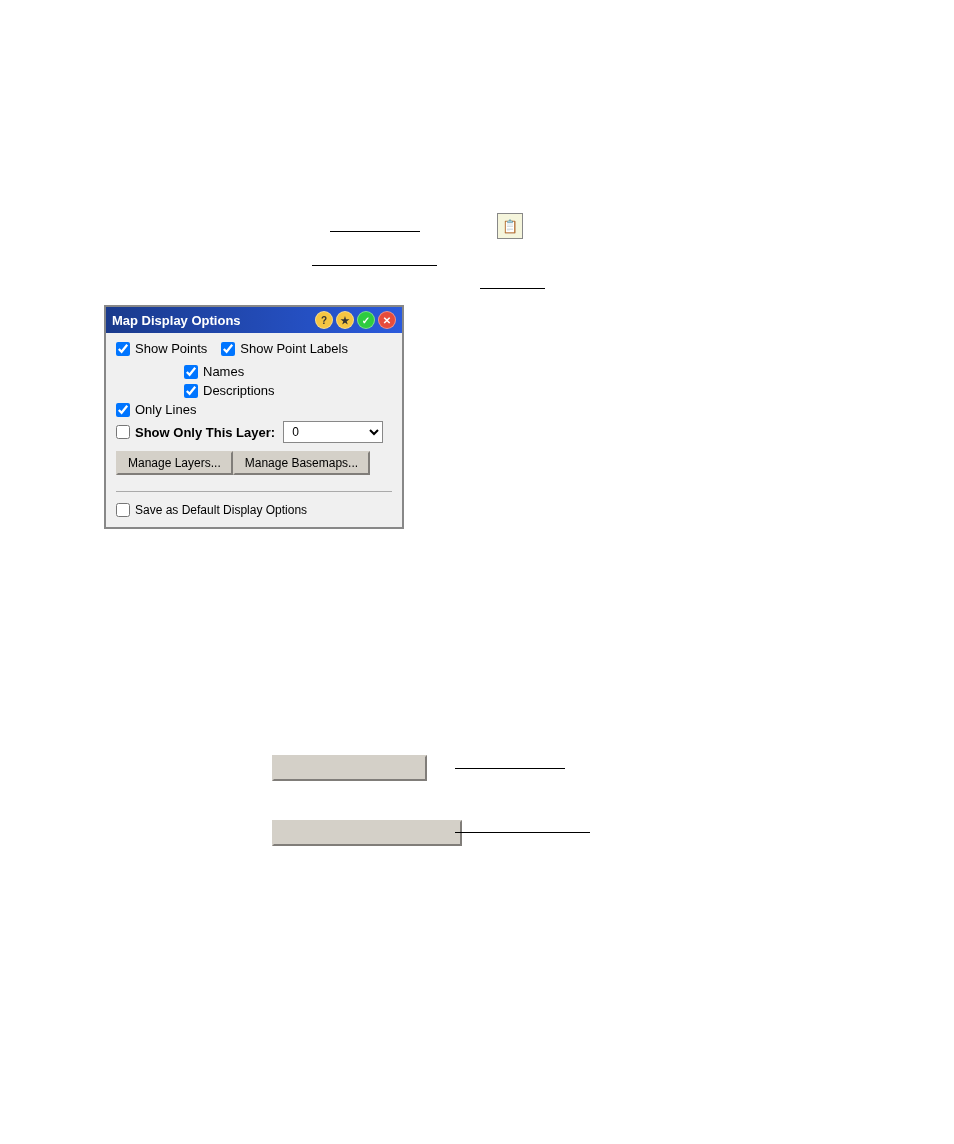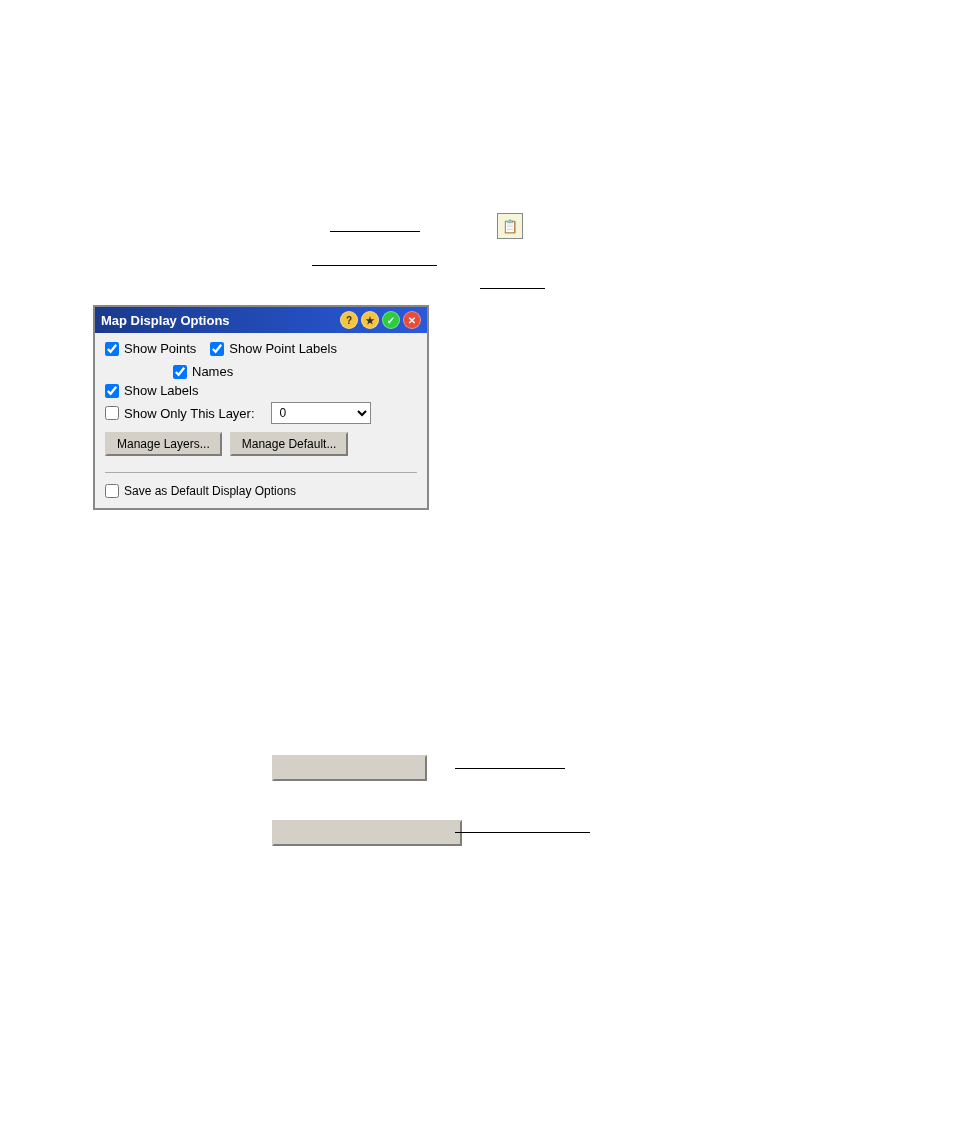--- a/index.html
+++ b/index.html
@@ -15,22 +15,22 @@
       font-family: Arial, sans-serif;
       font-size: 13px;
       position: relative;
       overflow: hidden;
     }
 
     
     .dialog {
       position: absolute;
       top: 305px;
-      left: 93px;
-      width: 336px;
+      left: 104px;
+      width: 300px;
       border: 2px solid #888;
       background: #f0f0f0;
     }
 
     .dialog-titlebar {
       background: linear-gradient(to right, #1a3a8c, #2a5adc);
       color: white;
       padding: 4px 6px;
       display: flex;
       align-items: center;
@@ -125,36 +125,36 @@
     .layer-row input[type="checkbox"] {
       margin-right: 5px;
       width: 14px;
       height: 14px;
       cursor: pointer;
     }
 
     .layer-row label {
       font-size: 13px;
       cursor: pointer;
-      margin-right: 16px;
+      margin-right: 8px;
+      font-weight: bold;
     }
 
     .layer-dropdown {
       border: 1px solid #888;
       background: white;
       padding: 2px 4px;
       font-size: 12px;
       width: 100px;
       height: 22px;
       cursor: pointer;
     }
 
     .dialog-buttons {
       display: flex;
-      gap: 8px;
       margin-top: 8px;
       margin-bottom: 16px;
     }
 
     .btn {
       background: #d4d0c8;
       border: 2px outset #d4d0c8;
       padding: 3px 10px;
       font-size: 12px;
       cursor: pointer;
@@ -265,38 +265,42 @@
         <input type="checkbox" id="smart-labels" checked="" style="">
         <label for="smart-labels">Show Point Labels</label>
       </div>
     </div>
 
     <div class="checkbox-row indent-1">
       <input type="checkbox" id="names" checked="" style="">
       <label for="names">Names</label>
     </div>
 
+    <div class="checkbox-row indent-1">
+      <input type="checkbox" id="descriptions" checked="" style="">
+      <label for="descriptions">Descriptions</label>
+    </div>
 
     <div class="checkbox-row">
       <input type="checkbox" id="show-lines" checked="" style="">
-      <label for="show-lines">Show Labels</label>
+      <label for="show-lines">Only Lines</label>
     </div>
 
 
     <div class="layer-row">
       <input type="checkbox" id="show-only-layer" style="">
       <label for="show-only-layer">Show Only This Layer:</label>
       <select class="layer-dropdown">
         <option>0</option>
       </select>
     </div>
 
     <div class="dialog-buttons">
       <button class="btn">Manage Layers...</button>
-      <button class="btn">Manage Default...</button>
+      <button class="btn">Manage Basemaps...</button>
     </div>
 
     <hr class="separator">
 
     <div class="save-default-row">
       <input type="checkbox" id="save-default" style="">
       <label for="save-default">Save as Default Display Options</label>
     </div>
 
   </div>

